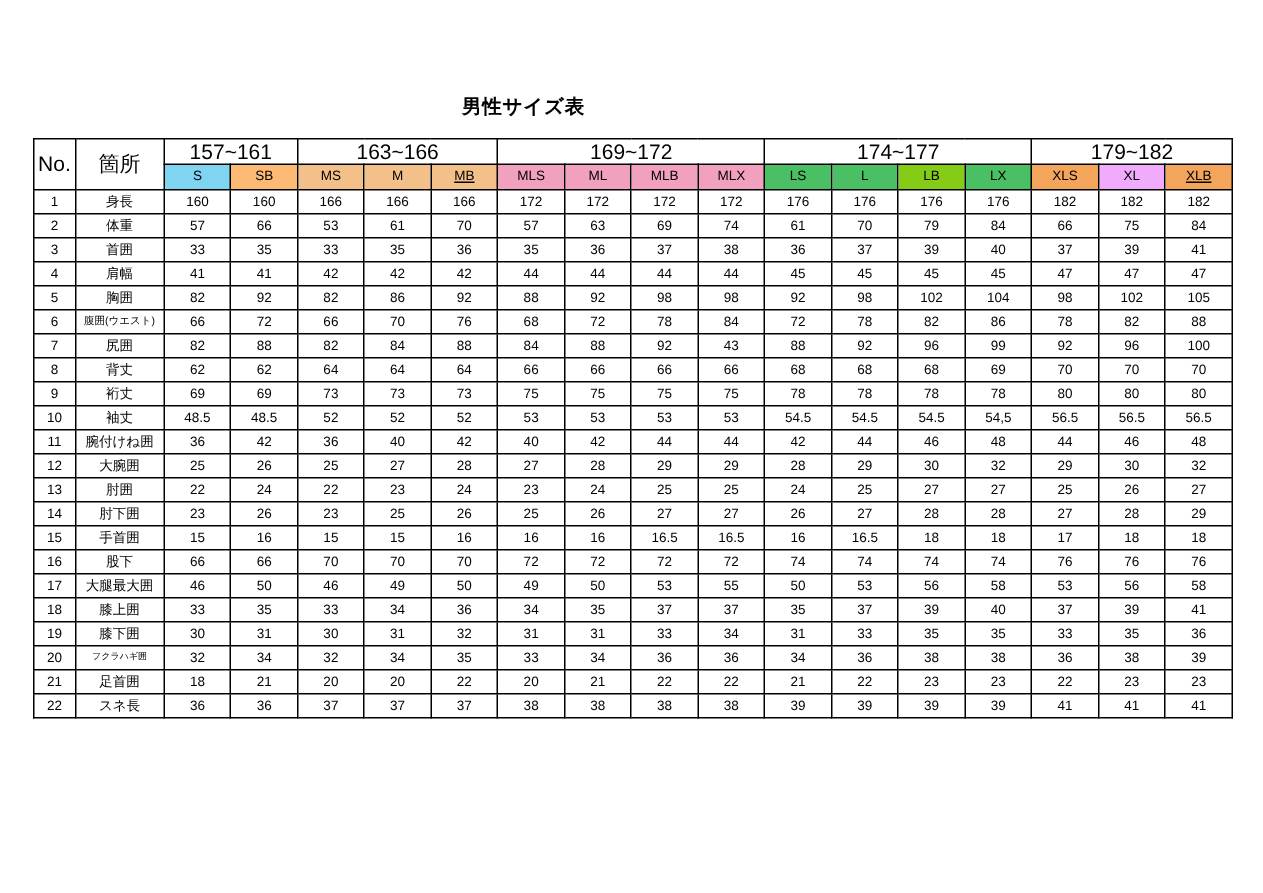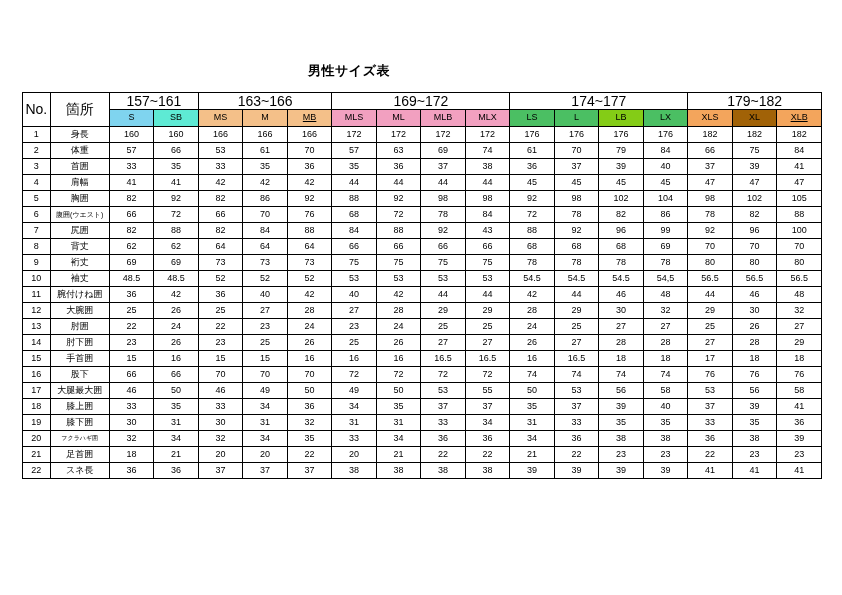--- a/index.html
+++ b/index.html
@@ -110,34 +110,34 @@
 
       <td colspan="2">157~161</td>
           <td colspan="3" class="grp-sep-left">163~166</td>
           <td colspan="4" class="grp-sep-left">169~172</td>
           <td colspan="4" class="grp-sep-left">174~177</td>
           <td colspan="3" class="grp-sep-left">179~182</td>
         </tr>
       <tr class="code-row">
 
       <td style="background: rgb(127, 212, 239);">S</td>
-          <td style="background: #5eead4;">SB</td>
+          <td style="background: #fdba74;">SB</td>
           <td class="grp-sep-left" style="background: rgb(244, 192, 137);">MS</td>
           <td style="background: rgb(244, 192, 137);">M</td>
           <td style="background: rgb(244, 192, 137); text-decoration: underline;">MB</td>
           <td class="grp-sep-left" style="background: rgb(242, 160, 192);">MLS</td>
           <td style="background: rgb(242, 160, 192);">ML</td>
           <td style="background: rgb(242, 160, 192);">MLB</td>
           <td style="background: rgb(242, 160, 192);">MLX</td>
           <td class="grp-sep-left" style="background: rgb(75, 191, 99);">LS</td>
           <td style="background: rgb(75, 191, 99);">L</td>
           <td style="background: #84cc16;">LB</td>
           <td style="background: rgb(75, 191, 99);">LX</td>
           <td class="grp-sep-left" style="background: rgb(243, 165, 92);">XLS</td>
-          <td style="background: #a16207;">XL</td>
+          <td style="background: #f0abfc;">XL</td>
           <td style="background: rgb(243, 165, 92); text-decoration: underline;">XLB</td>
         </tr>
     </thead>
     <tbody id="table-body">
 
     <tr>
           <td class="no-cell">1</td>
           <td class="part-cell">身長</td>
           <td>160</td>
           <td>160</td>

